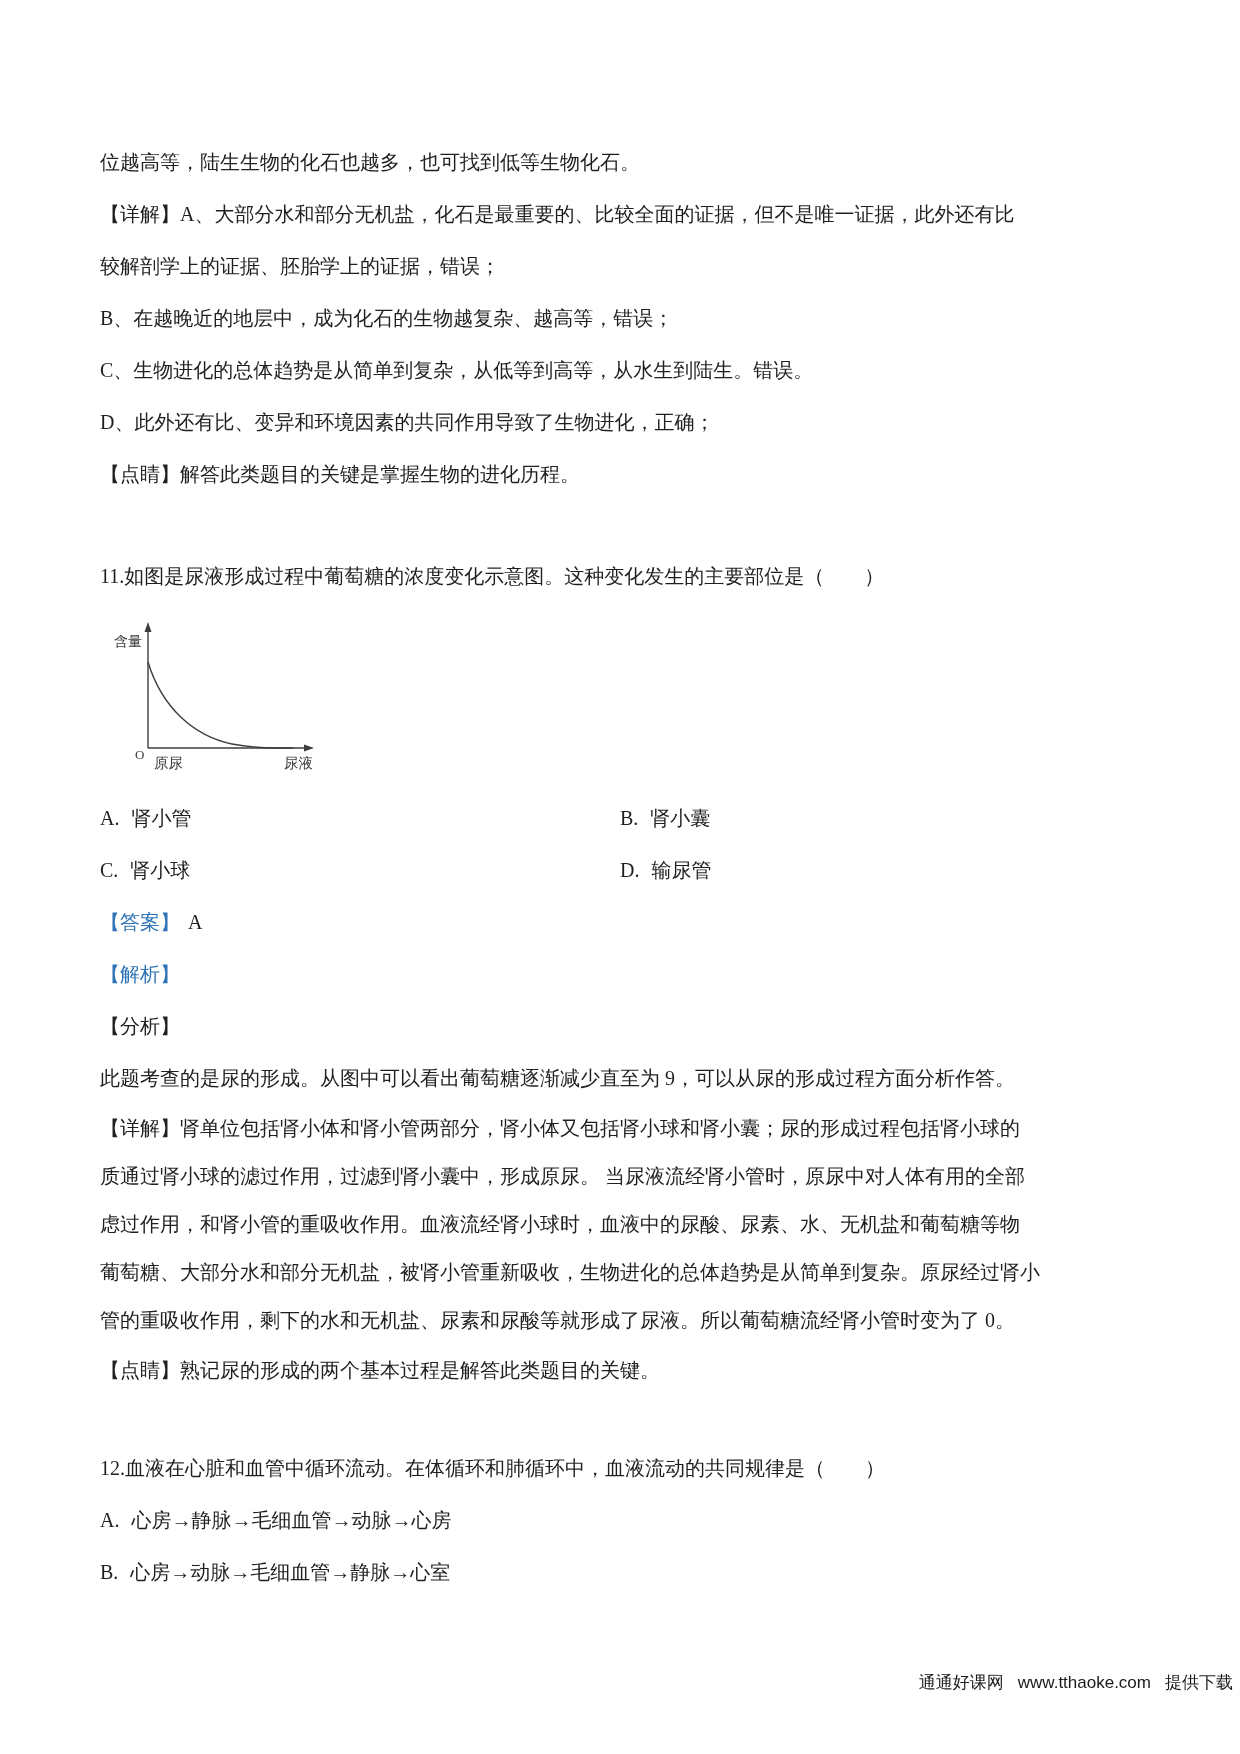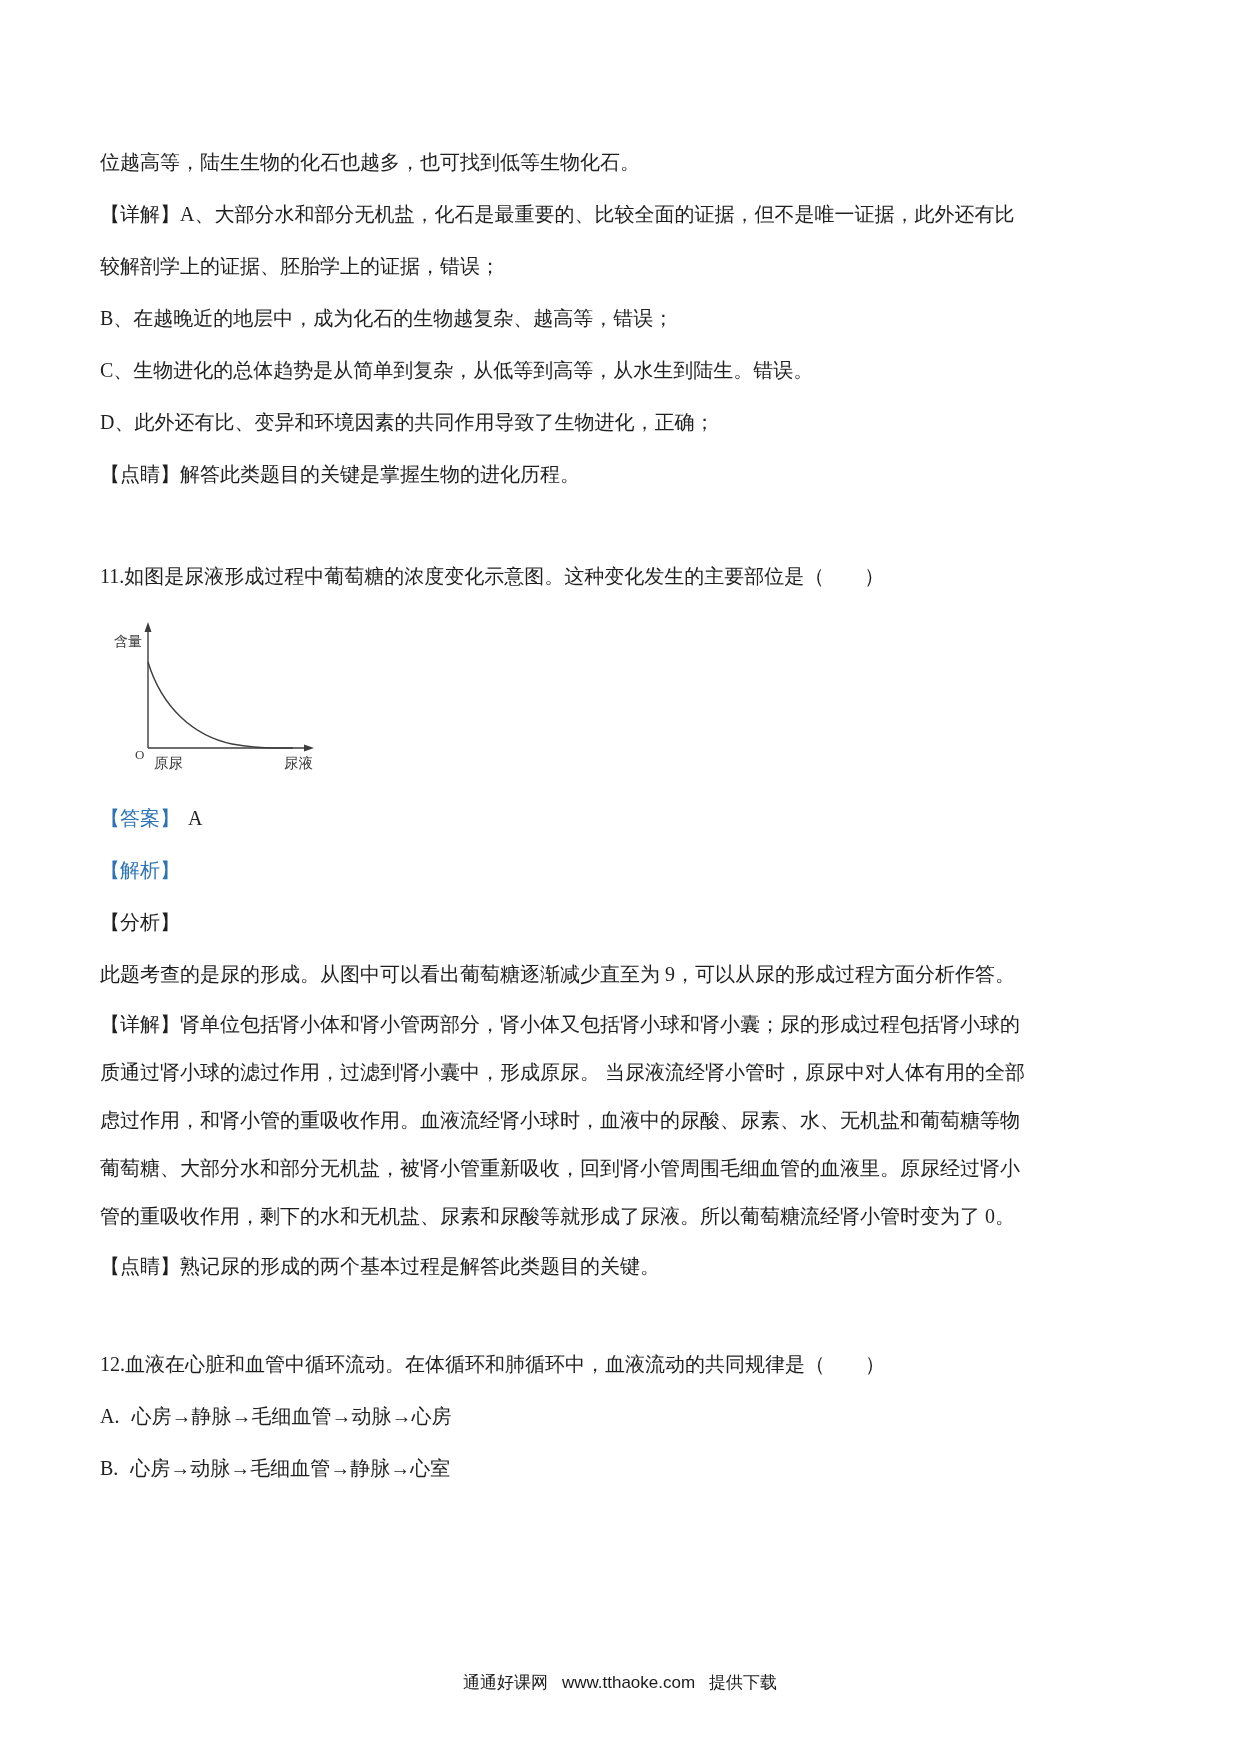--- a/index.html
+++ b/index.html
@@ -31,21 +31,21 @@
   .figure { height:190px; box-sizing:border-box; padding-top:14px; }
   .fig-svg line, .fig-svg path { stroke:#3d3d3d; stroke-width:1.4; fill:none; }
   .fig-svg polygon { fill:#3d3d3d; stroke:none; }
   .fig-svg text { fill:#3d3d3d; font-family:"Liberation Serif","DejaVu Serif",serif; }
   .t14 { font-size:14px; }
   .t13 { font-size:13px; }
   .t15 { font-size:14.5px; }
   .footer {
     position:absolute;
     left:0; right:0; top:1671px;
-    text-align:center;
+    text-align:right;
     font-family:"Liberation Sans","DejaVu Sans",sans-serif;
     font-size:17px;
     color:#1a1a1a;
   }
   .footer span { margin:0 7px; }
 </style>
 </head>
 <body>
 
 <div class="content">
@@ -69,36 +69,50 @@
       <polygon points="48,6 44.5,16 51.5,16"></polygon>
       <polygon points="214,132 204,128.5 204,135.5"></polygon>
       <path d="M48,46 C62,92 94,120 132,128 C152,132 166,131.8 180,132 L193,132"></path>
       <text class="t14" x="14" y="30">含量</text>
       <text class="t13" x="35" y="143">O</text>
       <text class="t15" x="54" y="152">原尿</text>
       <text class="t15" x="184" y="152">尿液</text>
     </svg>
   </div>
 
+  <div class="options-grid">
+    <div class="line">
+      <span class="opt-label">A.</span><span>肾小管</span>
+    </div>
+    <div class="line">
+      <span class="opt-label">B.</span><span>肾小囊</span>
+    </div>
+    <div class="line">
+      <span class="opt-label">C.</span><span>肾小球</span>
+    </div>
+    <div class="line">
+      <span class="opt-label">D.</span><span>输尿管</span>
+    </div>
+  </div>
 
   <div class="line">
     <span class="tag">【答案】</span><span class="ans">A</span>
   </div>
 
   <div class="line">
     <span class="tag">【解析】</span>
   </div>
 
   <div class="line">【分析】</div>
   <div class="line">此题考查的是尿的形成。从图中可以看出葡萄糖逐渐减少直至为 9，可以从尿的形成过程方面分析作答。</div>
 
   <div class="line tight">【详解】肾单位包括肾小体和肾小管两部分，肾小体又包括肾小球和肾小囊；尿的形成过程包括肾小球的</div>
   <div class="line tight">质通过肾小球的滤过作用，过滤到肾小囊中，形成原尿。 当尿液流经肾小管时，原尿中对人体有用的全部</div>
   <div class="line tight">虑过作用，和肾小管的重吸收作用。血液流经肾小球时，血液中的尿酸、尿素、水、无机盐和葡萄糖等物</div>
-  <div class="line tight">葡萄糖、大部分水和部分无机盐，被肾小管重新吸收，回到肾小管周围毛细血管的血液里。原尿经过肾小</div>
+  <div class="line tight">葡萄糖、大部分水和部分无机盐，被肾小管重新吸收，生物进化的总体趋势是从简单到复杂。原尿经过肾小</div>
   <div class="line tight">管的重吸收作用，剩下的水和无机盐、尿素和尿酸等就形成了尿液。所以葡萄糖流经肾小管时变为了 0。</div>
 
   <div class="line">【点睛】熟记尿的形成的两个基本过程是解答此类题目的关键。</div>
 
   <div class="gap46"></div>
 
   <div class="line">12.血液在心脏和血管中循环流动。在体循环和肺循环中，血液流动的共同规律是（　　）</div>
 
   <div class="line">
     <span class="opt-label">A.</span><span>心房→静脉→毛细血管→动脉→心房</span>

